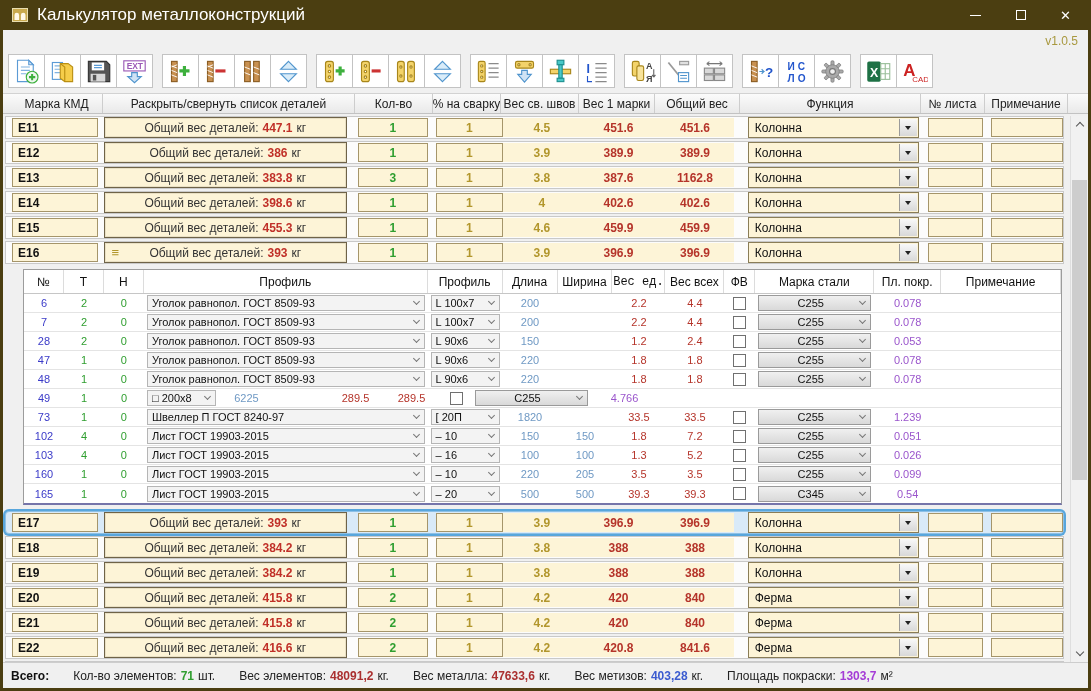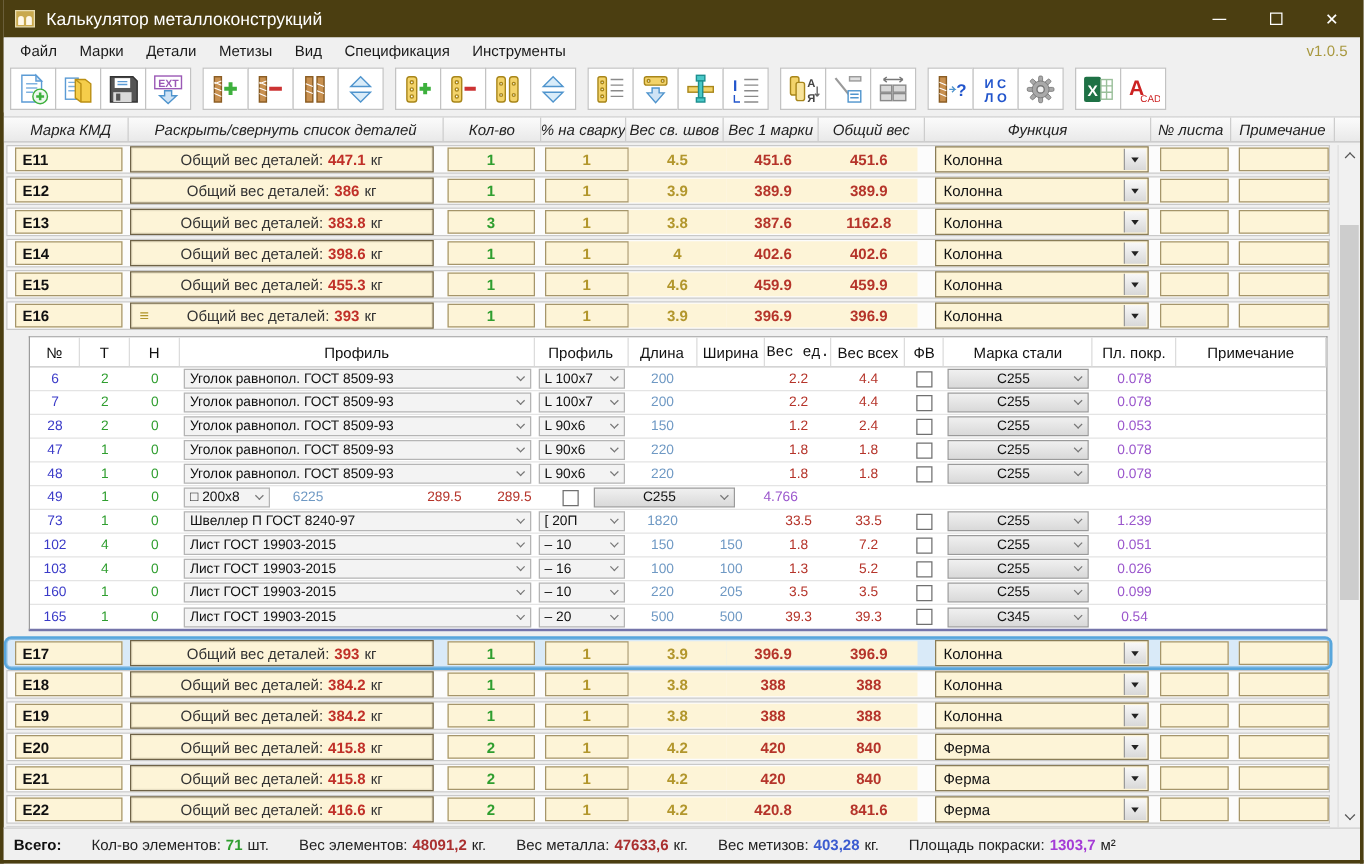--- a/index.html
+++ b/index.html
@@ -3,39 +3,39 @@
 <meta charset="utf-8">
 <style>
   *{box-sizing:border-box;margin:0;padding:0;font-family:"Liberation Sans",sans-serif;}
   html,body{width:1091px;height:691px;overflow:hidden;background:#e8e8e8;}
   button{font:inherit;cursor:default;}
   .window{position:relative;width:1091px;height:691px;background:#f0f0f0;
     border-left:3px solid #4b3e11;border-right:3px solid #4b3e11;border-bottom:3px solid #4b3e11;}
   
   .titlebar{height:30px;background:#4b3e11;display:flex;align-items:center;color:#fff;}
   .title-icon{margin:0 8px;width:18px;height:16px;flex:0 0 auto;}
-  .title-text{font-size:14px;}
+  .title-text{font-size:17px;}
   .win-controls{margin-left:auto;display:flex;height:100%;}
   .win-btn{width:45px;height:100%;display:flex;align-items:center;justify-content:center;color:#fff;font-size:13px;background:transparent;border:none;}
   .min-glyph{display:inline-block;width:11px;height:0;border-bottom:1.5px solid #fff;}
   .max-glyph{display:inline-block;width:10px;height:10px;border:1.3px solid #fff;}
   
   .menubar{height:22px;display:flex;align-items:center;background:#f0f0f0;font-size:12px;color:#1a1a1a;padding-left:4px;}
   .menu-item{padding:3px 9px;}
   .version{margin-left:auto;padding-right:10px;color:#a8983f;}
   
   .toolbar{height:38px;display:flex;align-items:center;padding-left:5px;background:#f0f0f0;}
   .tgroup{display:flex;margin-right:10px;}
   .tbtn{width:37px;height:34px;background:#fff;border:1px solid #c3c3c3;margin-right:-1px;display:flex;align-items:center;justify-content:center;padding:0;}
   .tbtn svg{width:27px;height:27px;}
   
   .content{position:absolute;top:90px;left:0;right:0;bottom:26px;overflow:hidden;}
   .grid-header{display:flex;height:21px;margin-top:3px;background:linear-gradient(#fbfbfb,#e9e9e9);
     border-top:1px solid #d2d2d2;border-bottom:1px solid #c2c2c2;font-size:12px;color:#222;padding-left:8px;}
-  .hcell{display:flex;align-items:center;justify-content:center;height:100%;border-right:1px solid #cdcdcd;overflow:hidden;white-space:nowrap;font-style:italic;}
+  .hcell{display:flex;align-items:center;justify-content:center;height:100%;border-right:1px solid #cdcdcd;overflow:hidden;white-space:nowrap;}
   
   .mrow{position:relative;display:flex;align-items:center;height:23px;margin:2px 24px 0 2px;
     padding-left:6px;background:#fcfcfc;border:1px solid #c9c9c9;}
   .mrow.selected{background:#d9eaf8;border-color:#8cc0e6;box-shadow:0 0 0 2px #58a6dc;border-radius:4px;}
   .box{background:#fdf4d7;border:1px solid #a5956a;height:19px;display:flex;align-items:center;justify-content:center;font-size:12px;}
   .mark-name{justify-content:flex-start;padding-left:5px;font-weight:bold;color:#111;}
   .exp-btn{background:#fdf4d7;border:1px solid #6f6347;box-shadow:inset 0 0 0 1px #e9e0c4;height:21px;
     display:flex;align-items:center;justify-content:center;gap:4px;font-size:12px;color:#333;position:relative;}
   .exp-btn .grip{position:absolute;left:7px;color:#b2962c;font-size:13px;line-height:1;}
   .wv{color:#c03028;font-weight:bold;}
@@ -112,29 +112,20 @@
       <button class="win-btn">
           <span class="max-glyph"></span>
         </button>
       <button class="win-btn">
           <span>✕</span>
         </button>
     </div>
   </div>
 
   <div class="menubar">
-    <span id="menu-items" style="display:flex;">
-        <span class="menu-item">Файл</span>
-        <span class="menu-item">Марки</span>
-        <span class="menu-item">Детали</span>
-        <span class="menu-item">Метизы</span>
-        <span class="menu-item">Вид</span>
-        <span class="menu-item">Спецификация</span>
-        <span class="menu-item">Инструменты</span>
-      </span>
     <span class="version">v1.0.5</span>
   </div>
 
   <div class="toolbar">
     <div class="tgroup">
       <button class="tbtn">
           <svg viewBox="0 0 24 24">
             <path d="M4 2h10l4 4v15H4z" fill="#fff" stroke="#5b9bd5"></path>
             <path d="M14 2v4h4z" fill="#d6e7f7" stroke="#5b9bd5"></path>
             <path d="M7 8h8M7 11h8M7 14h5" stroke="#7fb2e0" fill="none"></path>

